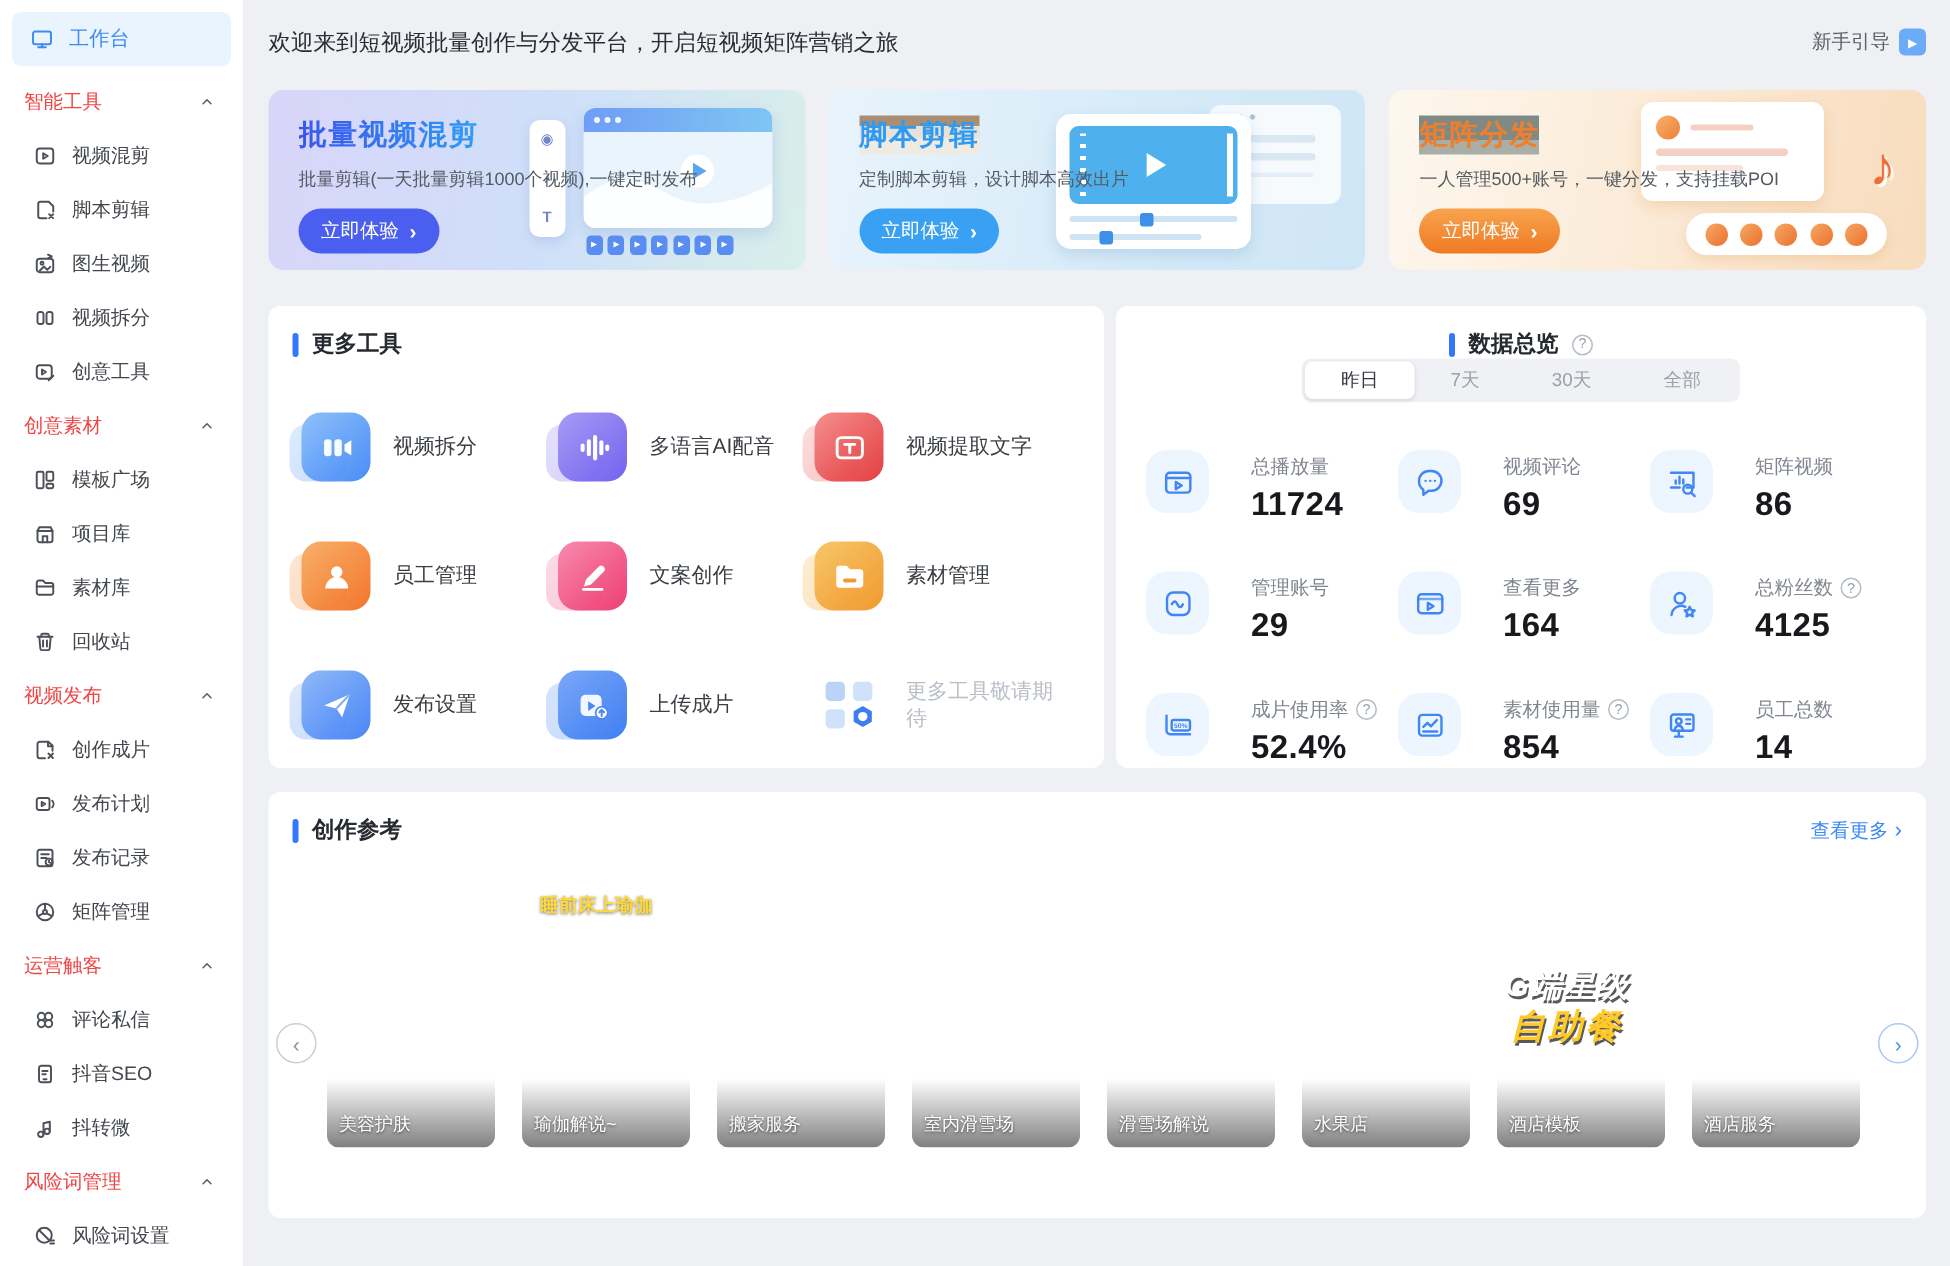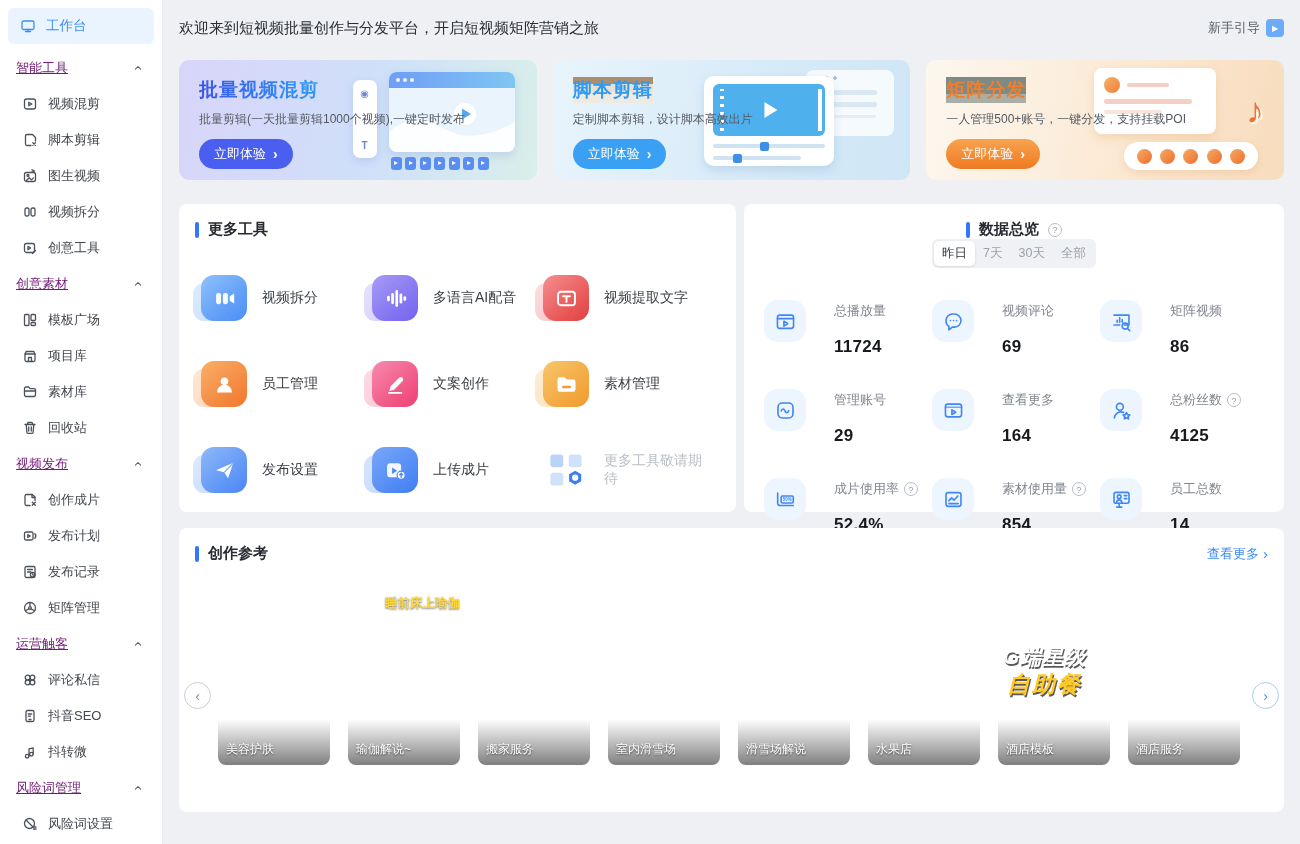--- a/index.html
+++ b/index.html
@@ -7,21 +7,21 @@
   body { background:#eef0f3; font-family:"Liberation Sans","DejaVu Sans",sans-serif; color:#33373d; font-size:13px; position:relative; }
   [data-interactable="true"]{ cursor:pointer; }
 
   
   .sidebar{ position:absolute; left:0; top:0; bottom:0; width:163px; background:#fff; border-right:1px solid #ececf0; padding:8px 8px 0; }
   .workbench{ display:flex; align-items:center; height:36px; background:#e9f4ff; border-radius:6px; color:#3d8af5; padding:0 12px; font-size:13.5px; margin-bottom:6px; }
   .workbench .sb-ico{ color:#3d8af5; }
   .sb-ico{ display:flex; width:16px; height:16px; margin-right:10px; color:#4c5159; flex:none; }
   .sb-ico svg{ width:16px; height:16px; }
   .sb-entry{ display:flex; align-items:center; height:36px; padding:0 10px 0 8px; font-size:13px; }
-  .sb-entry.v-group{ color:#701a75;text-decoration:underline; }
+  .sb-entry.v-group{ color:#ef4444; }
   .sb-entry.v-group .sb-label{ flex:1; }
   .sb-entry.v-item{ padding-left:14px; color:#42464d; }
   .sb-chev{ width:12px; height:12px; color:#5a5f66; display:flex; }
   .sb-chev svg{ width:12px; height:12px; }
 
   
   .main{ position:absolute; left:163px; right:0; top:0; bottom:0; padding:10px 16px 0; }
   .welcome-row{ display:flex; justify-content:space-between; align-items:center; height:36px; margin-bottom:14px; }
   .welcome{ font-size:15px; color:#2a2e34; }
   .guide{ display:flex; align-items:center; gap:6px; color:#5a6068; font-size:13px; }
@@ -109,40 +109,40 @@
   .tool-icon.v-pink{ background:linear-gradient(135deg,#f78bb0,#ee3f72); }
   .tool-icon.v-amber{ background:linear-gradient(135deg,#f8c66a,#f09a2e); }
   .tool-icon.v-skyblue{ background:linear-gradient(135deg,#8fb9f9,#4a86f5); }
   .tool-icon.v-royal{ background:linear-gradient(135deg,#7aa8f8,#3f7ef2); }
   .tool-icon.v-muted{ background:transparent; }
   .tool-icon.v-muted::before{ display:none; }
   .tool-icon.v-muted svg{ width:44px; height:44px; }
 
   .stats-head{ display:flex; justify-content:space-between; align-items:center;flex-direction:column; }
   .tabs{ display:flex; background:#f0f1f4; border-radius:6px; padding:2px; font-size:12.5px; color:#9ba1aa; }
-  .tab{ padding:4px 8px; border-radius:5px; }
+  .tab{ padding:4px 24px; border-radius:5px; }
   .tab.v-active{ background:#fff; color:#33383f; box-shadow:0 1px 3px rgba(0,0,0,.1); }
   .stats-grid{ display:grid; grid-template-columns:repeat(3,1fr); row-gap:32px; margin-top:32px; padding-left:4px; }
   .stat{ display:flex; gap:28px; }
   .stat-icon{ width:42px; height:42px; border-radius:14px; background:#edf5fe; display:flex; align-items:center; justify-content:center; color:#4086f4; flex:none; }
   .stat-icon svg{ width:23px; height:23px; }
   .stat-label{ font-size:13px; color:#80868f; display:flex; align-items:center; gap:5px; margin-top:2px; }
-  .stat-value{ font-size:17px; font-weight:bold; color:#17191d; margin-top:17px; letter-spacing:.3px; }
+  .stat-value{ font-size:22px; font-weight:bold; color:#17191d; margin-top:3px; letter-spacing:.3px; }
 
   
   .ref-card{ background:#fff; border-radius:8px; padding:16px; height:284px; position:relative; }
   .ref-head{ display:flex; justify-content:space-between; align-items:center; }
   .more-link{ color:#3d8af5; font-size:13px; display:flex; align-items:center; }
   .more-link::after{ content:'›'; margin-left:4px; font-size:15px; }
   .thumbs{ display:flex; gap:18px; margin:22px 0 0 23px; }
   .thumb{ width:112px; height:180px; border-radius:8px; position:relative; overflow:hidden; flex:none; }
   .thumb .fx{ content:''; position:absolute; }
   .shade{ position:absolute; left:0; right:0; bottom:0; height:46px; background:linear-gradient(transparent,rgba(0,0,0,.5)); z-index:1; }
   .caption{ position:absolute; left:8px; bottom:7px; color:#fff; font-size:12px; z-index:2; text-shadow:0 1px 2px rgba(0,0,0,.6); }
-  .ov-top{ position:absolute; top:10px; left:0; right:0; text-align:right; color:#ffd83a; font-weight:bold; font-size:12.5px; text-shadow:0 1px 2px rgba(0,0,0,.55); z-index:2; }
+  .ov-top{ position:absolute; top:10px; left:12px; right:0; text-align:left; color:#ffd83a; font-weight:bold; font-size:12.5px; text-shadow:0 1px 2px rgba(0,0,0,.55); z-index:2; }
   .ov-l1{ position:absolute; top:58px; left:5px; color:#fff; font-weight:bold; font-style:italic; font-size:21px; text-shadow:1px 2px 0 rgba(0,0,0,.65); z-index:2; letter-spacing:1px; }
   .ov-l2{ position:absolute; top:84px; left:9px; color:#ffc928; font-weight:bold; font-style:italic; font-size:23px; text-shadow:1px 2px 0 rgba(0,0,0,.65); z-index:2; letter-spacing:2px; }
 
   .t1{ background:linear-gradient(160deg,#cfc6ba,#e9e2d8 55%,#ddd2c5); }
   .t2{ background:linear-gradient(#aa8e6f 0 26%,#e8e1d5 26% 58%,#efebe3 58%); }
   .t3{ background:linear-gradient(#7f8a84 0 64%,#a9afa7 64%); }
 
   .arrow{ position:absolute; width:27px; height:27px; border-radius:50%; border:1px solid #c9ced6; background:#fff; color:#8a9099; display:flex; align-items:center; justify-content:center; top:154px; font-size:14px; z-index:3; }
   .arrow.left{ left:5px; }
   .arrow.left::before{ content:'‹'; }

